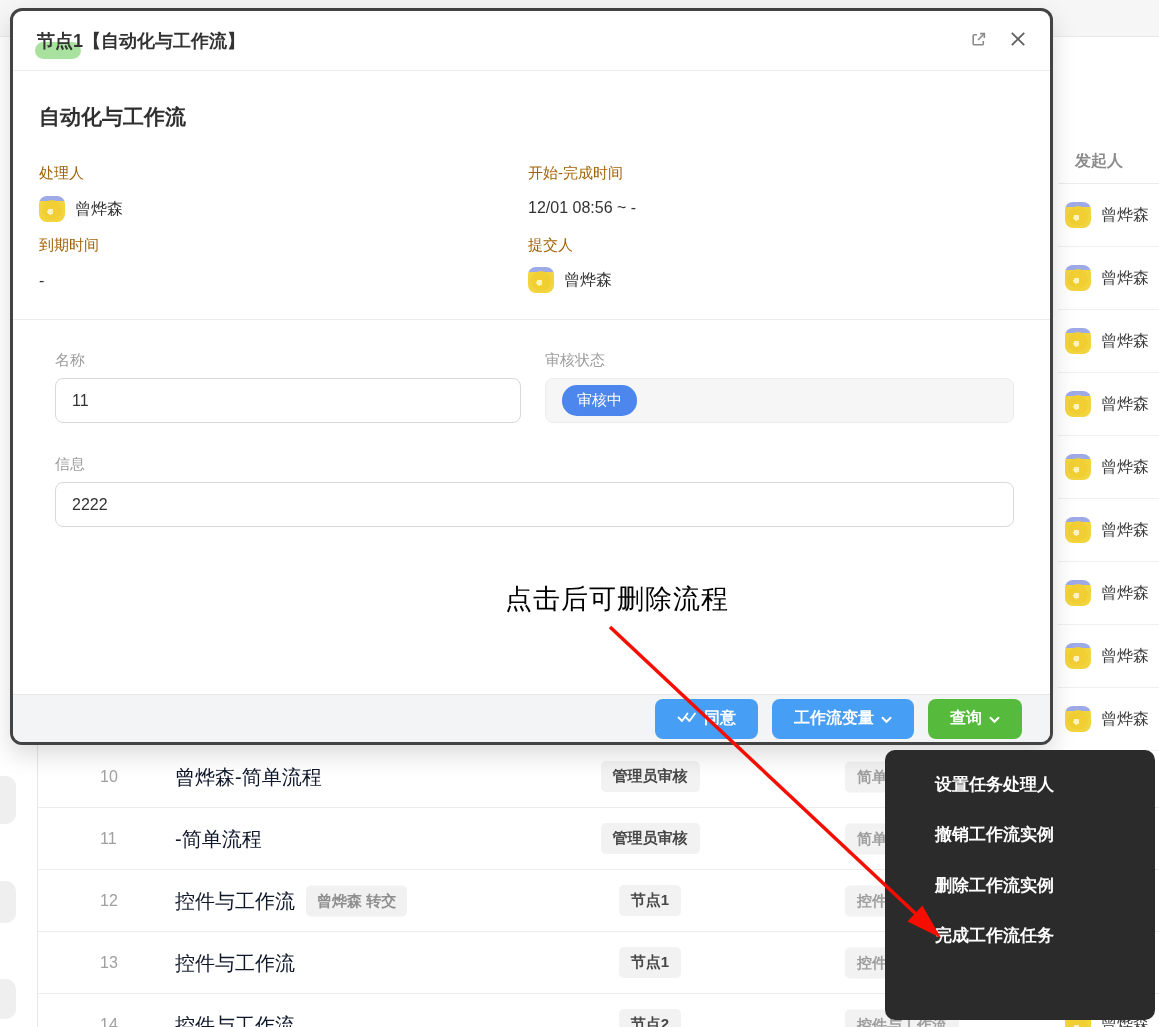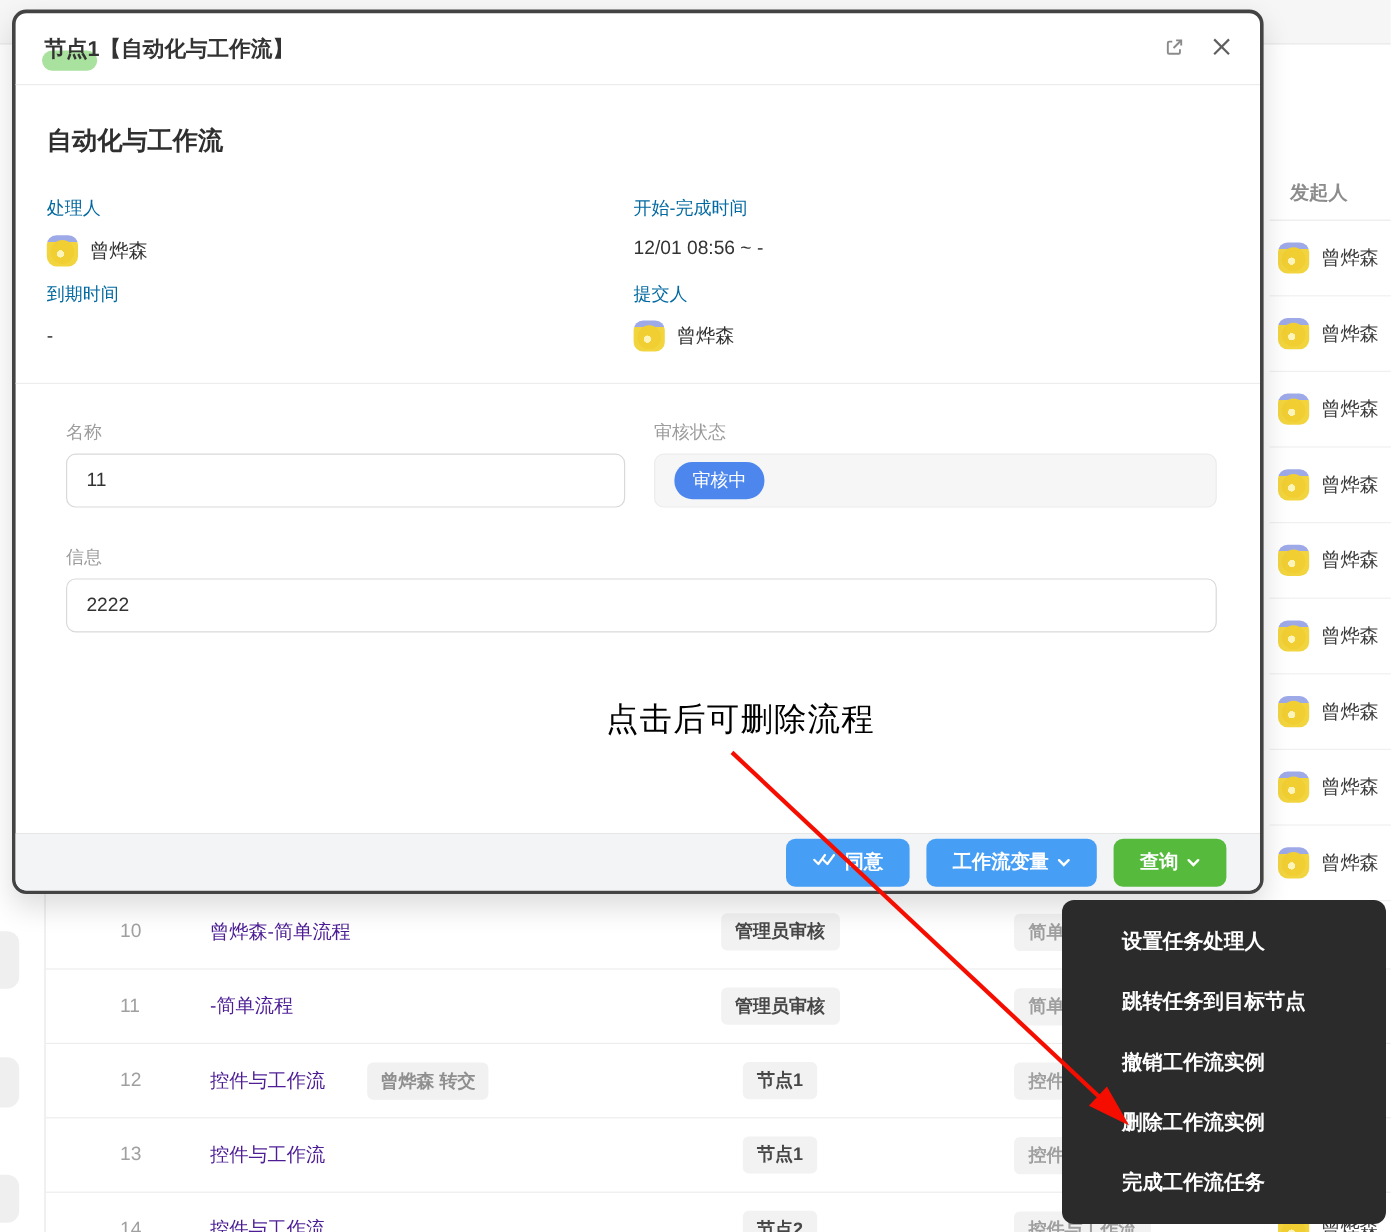--- a/index.html
+++ b/index.html
@@ -24,21 +24,21 @@
   .avatar::before { content:""; position:absolute; left:3px; right:3px; top:4px; height:20px;
     border-radius:50%; background:radial-gradient(circle at 42% 58%, #fdf4bb 0 18%, #f1cf33 19%); }
   .init-row .avatar { margin-left:7px; }
   .init-name { margin-left:10px; font-size:16px; color:#3d3d3d; white-space:nowrap; }
 
   
   .t-row { position:absolute; left:38px; width:1121px; height:62px; border-bottom:1px solid #ededed; }
   .t-index { position:absolute; left:62px; top:50%; transform:translateY(-50%);
     font-size:16px; color:#a0a0a0; }
   .t-name { position:absolute; left:137px; top:50%; transform:translateY(-50%);
-    font-size:16px; color:#4c1d95; white-space:nowrap; }
+    font-size:20px; color:#0f172a; white-space:nowrap; }
   .t-tag { position:absolute; left:268px; top:50%; transform:translateY(-50%);
     background:#f1f1f1; color:#8f8f8f; font-weight:bold; font-size:15px;
     padding:6px 11px; border-radius:5px; white-space:nowrap; }
   .t-node-wrap { position:absolute; left:527px; width:170px; height:100%;
     display:flex; align-items:center; justify-content:center; }
   .t-node { background:#f2f2f2; color:#474747; font-weight:bold; font-size:15px;
     padding:6px 12px; border-radius:5px; white-space:nowrap; }
   .t-flow { position:absolute; left:807px; top:50%; transform:translateY(-50%);
     background:#f2f2f2; color:#9e9e9e; font-weight:bold; font-size:15px;
     padding:6px 12px; border-radius:5px; white-space:nowrap; }
@@ -54,21 +54,21 @@
     border-bottom:1px solid #ececec; }
   .m-title { position:absolute; left:24px; top:18px; font-size:18px; font-weight:bold;
     color:#333; z-index:2; }
   .m-title-hl { position:absolute; left:22px; top:31px; width:46px; height:17px;
     border-radius:9px; background:#a9e29e; z-index:1; }
   .m-hicons { position:absolute; right:22px; top:18px; display:flex; gap:20px; align-items:center; }
   .icon-btn { width:20px; height:20px; display:flex; align-items:center; justify-content:center;
     cursor:pointer; color:#777; }
 
   .m-section-title { position:absolute; left:26px; top:92px; font-size:21px; font-weight:bold; color:#2f2f2f; }
-  .m-label { position:absolute; font-size:15px; font-weight:500; color:#0369a1; }
+  .m-label { position:absolute; font-size:15px; font-weight:500; color:#a16207; }
   .m-value { position:absolute; font-size:16px; color:#333; }
   .m-user { position:absolute; display:flex; align-items:center; gap:10px; font-size:16px; color:#333; }
   .m-divider { position:absolute; left:0; right:0; top:308px; height:1px; background:#ededed; }
 
   .f-label { position:absolute; font-size:15px; font-weight:500; color:#9c9c9c; }
   .f-input { position:absolute; height:45px; border:1px solid #d9d9d9; border-radius:8px;
     background:#fff; font-size:16px; color:#333; padding:0 16px;
     font-family:"Liberation Sans", sans-serif; outline:none; }
   .f-status { position:absolute; height:45px; border:1px solid #ececec; border-radius:8px;
     background:#f6f6f6; display:flex; align-items:center; padding:0 16px; }
@@ -285,21 +285,20 @@
           <svg width="11" height="8" viewBox="0 0 11 8" fill="none" stroke="#fff" stroke-width="2" stroke-linecap="round">
               <path d="M1.5 1.8 L5.5 5.8 L9.5 1.8"></path>
             </svg>
         </span>
       </button>
     </div>
   </div>
 
   <div class="ctx-menu" style="background: rgb(43, 43, 43);">
     <div class="ctx-item">设置任务处理人</div>
-    <div class="ctx-item">跳转任务到目标节点</div>
     <div class="ctx-item">撤销工作流实例</div>
     <div class="ctx-item">删除工作流实例</div>
     <div class="ctx-item">完成工作流任务</div>
   </div>
 
   <svg class="arrow-svg">
     <line x1="610" y1="627" x2="916" y2="914" stroke="#f50d00" stroke-width="3.5"></line>
     <polygon points="941,938 907.4,921.4 922.4,905.4" fill="#f50d00"></polygon>
   </svg>
 

